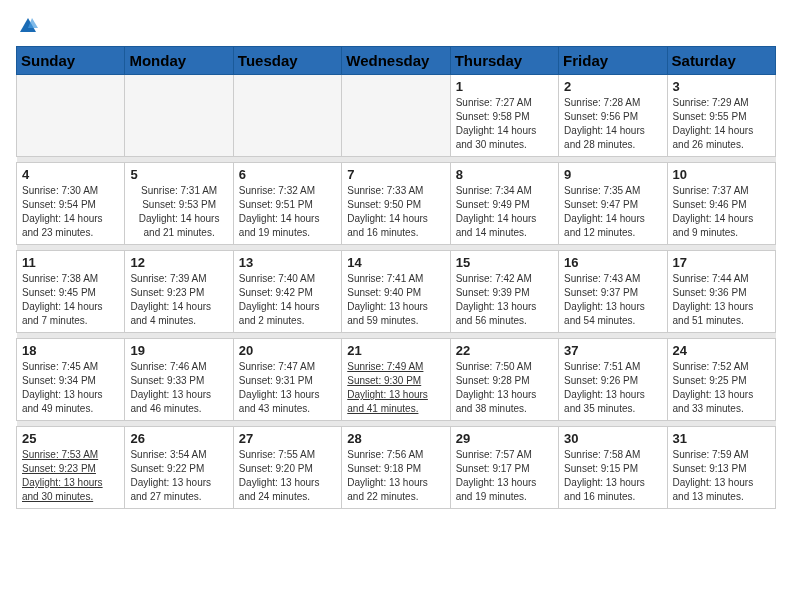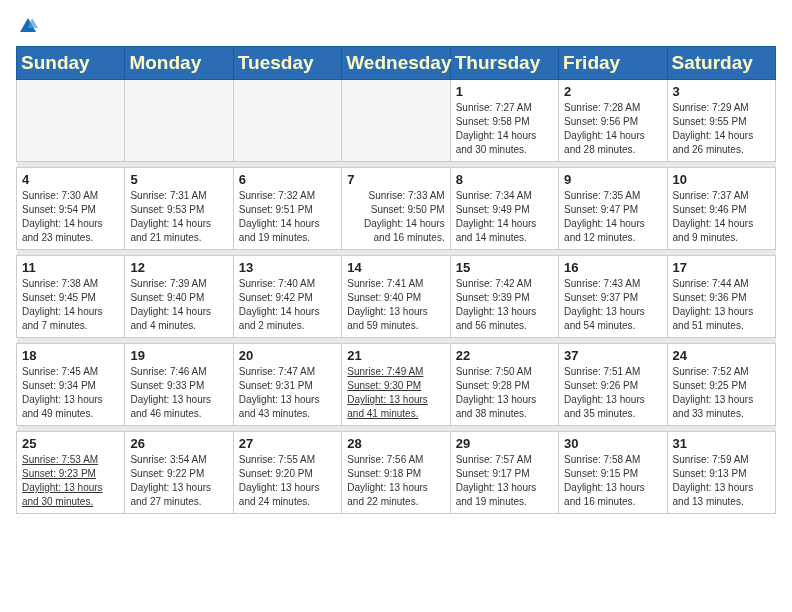--- a/index.html
+++ b/index.html
@@ -52,22 +52,22 @@
       font-size: 15px;
       color: #444;
     }
     .calendar {
       width: 100%;
       border-collapse: collapse;
       table-layout: fixed;
     }
     .calendar thead tr th {
       background: #2a6db5;
-      color: #fef9c3;
-      font-size: 19px;
+      color: #000000;
+      font-size: 15px;
       padding: 5px 4px;
       text-align: left;
       border: 1px solid #1a5a9a;
     }
     .calendar tbody tr td {
       vertical-align: top;
       border: 1px solid #ccc;
       padding: 4px 5px;
       font-size: 10.5px;
       color: #333;
@@ -168,35 +168,35 @@
       <tr>
         <td>
           <span class="day-num">4</span>
           <div class="day-info" style="white-space: pre-line;">Sunrise: 7:30 AM
 Sunset: 9:54 PM
 Daylight: 14 hours
 and 23 minutes.</div>
         </td>
         <td>
           <span class="day-num">5</span>
-          <div class="day-info" style="white-space: pre-line;">Sunrise: 7:31 AM
+          <div class="day-info" style="white-space: pre-line; text-align: center;">Sunrise: 7:31 AM
 Sunset: 9:53 PM
 Daylight: 14 hours
 and 21 minutes.</div>
         </td>
         <td>
           <span class="day-num">6</span>
           <div class="day-info" style="white-space: pre-line;">Sunrise: 7:32 AM
 Sunset: 9:51 PM
 Daylight: 14 hours
 and 19 minutes.</div>
         </td>
         <td>
           <span class="day-num">7</span>
-          <div class="day-info" style="white-space: pre-line; text-align: right;">Sunrise: 7:33 AM
+          <div class="day-info" style="white-space: pre-line;">Sunrise: 7:33 AM
 Sunset: 9:50 PM
 Daylight: 14 hours
 and 16 minutes.</div>
         </td>
         <td>
           <span class="day-num">8</span>
           <div class="day-info" style="white-space: pre-line;">Sunrise: 7:34 AM
 Sunset: 9:49 PM
 Daylight: 14 hours
 and 14 minutes.</div>
@@ -229,21 +229,21 @@
         <td>
           <span class="day-num">11</span>
           <div class="day-info" style="white-space: pre-line;">Sunrise: 7:38 AM
 Sunset: 9:45 PM
 Daylight: 14 hours
 and 7 minutes.</div>
         </td>
         <td>
           <span class="day-num">12</span>
           <div class="day-info" style="white-space: pre-line;">Sunrise: 7:39 AM
-Sunset: 9:40 PM
+Sunset: 9:23 PM
 Daylight: 14 hours
 and 4 minutes.</div>
         </td>
         <td>
           <span class="day-num">13</span>
           <div class="day-info" style="white-space: pre-line;">Sunrise: 7:40 AM
 Sunset: 9:42 PM
 Daylight: 14 hours
 and 2 minutes.</div>
         </td>

